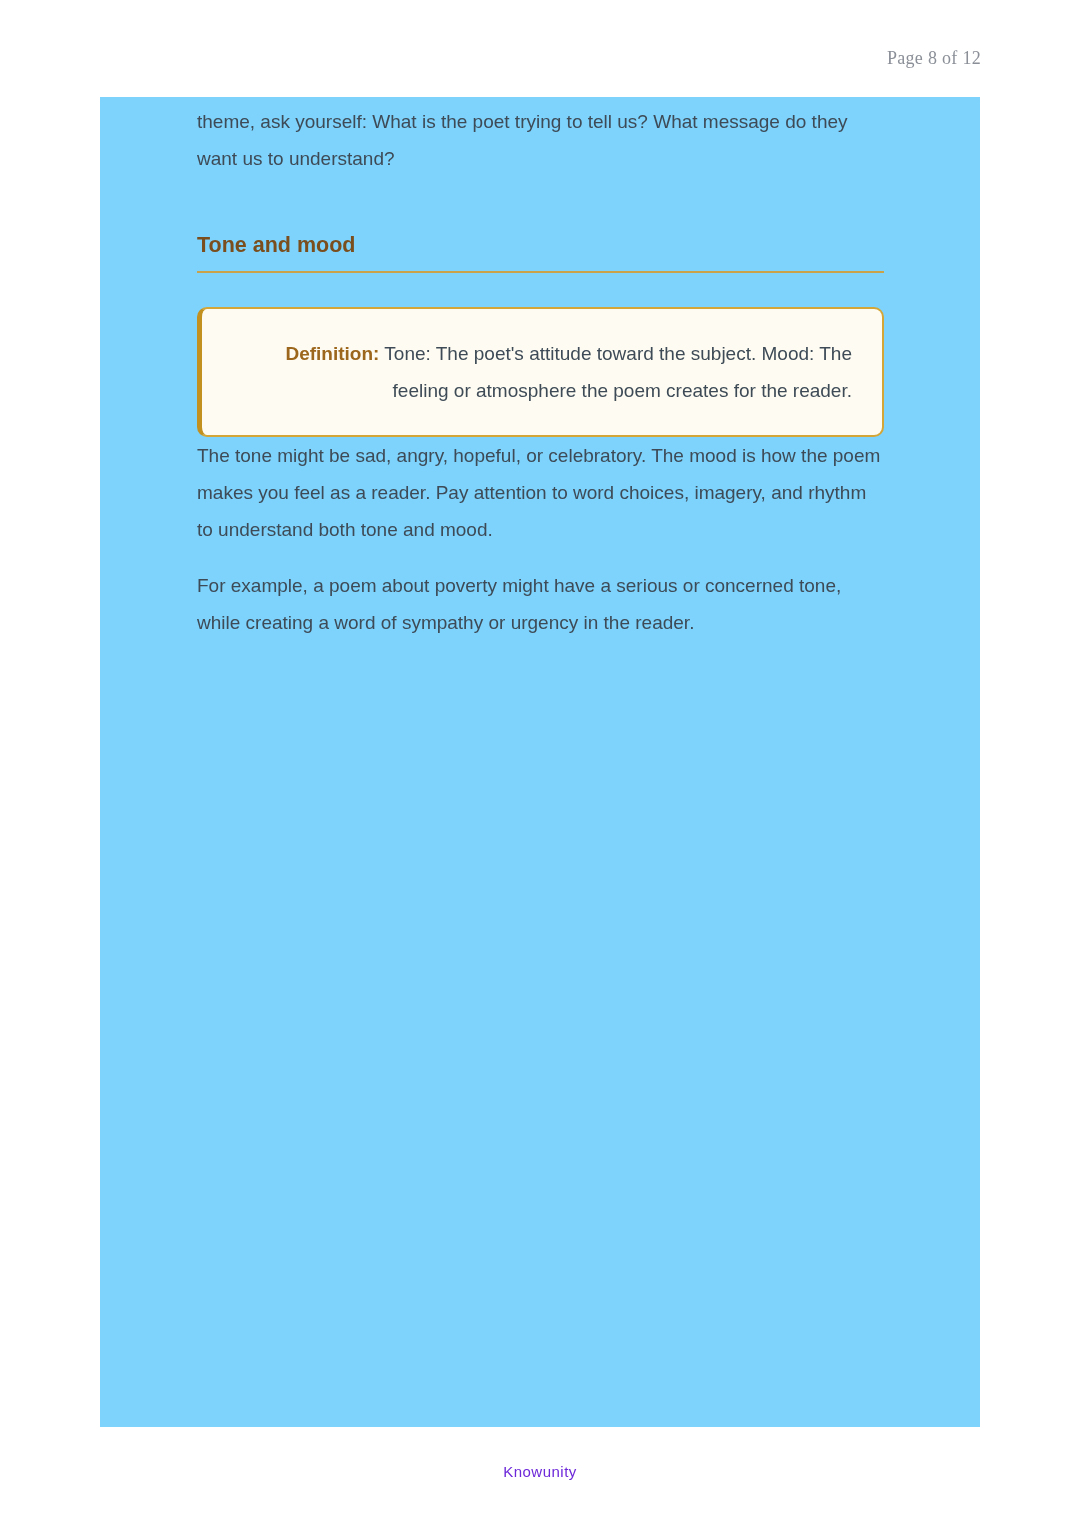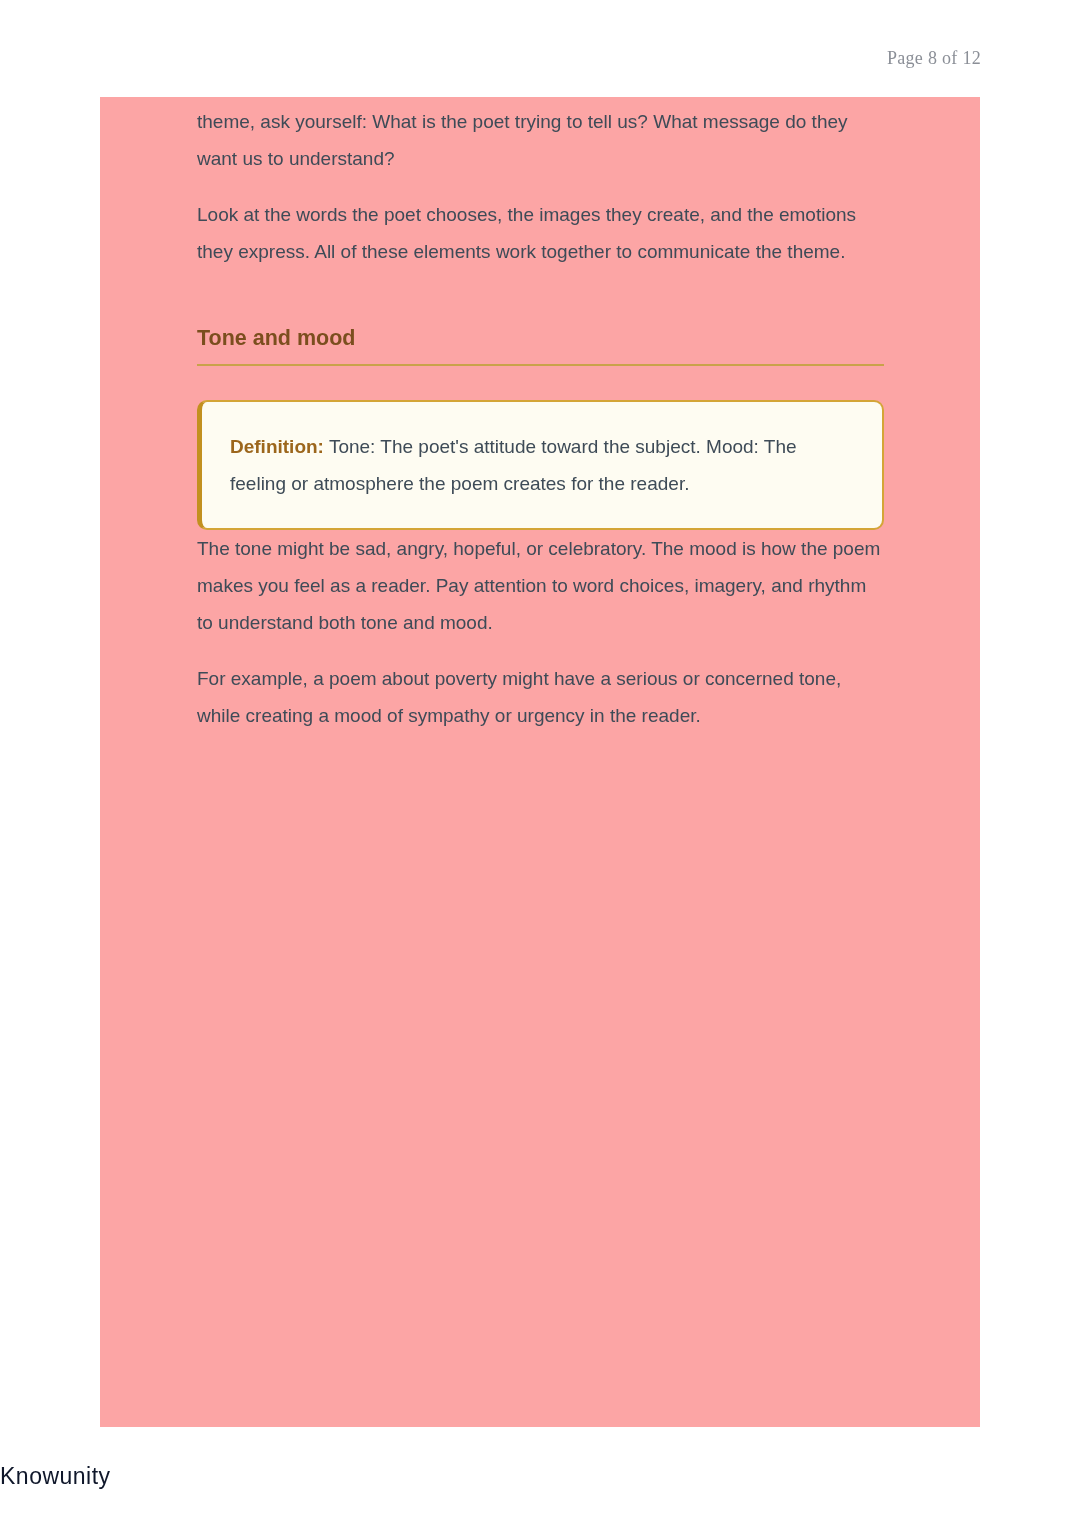--- a/index.html
+++ b/index.html
@@ -22,21 +22,21 @@
     color: #8b8f97;
     letter-spacing: 0.3px;
   }
 
   .panel {
     position: absolute;
     left: 100px;
     top: 97px;
     width: 880px;
     height: 1330px;
-    background: #fca5a5;
+    background: #7dd3fc;
     padding: 6px 96px 0 97px;
   }
 
   .body-text {
     font-size: 19px;
     line-height: 37px;
     color: #3e4b57;
   }
 
   p.para { margin: 0 0 19px 0; }
@@ -58,62 +58,63 @@
   }
 
   .definition-box {
     margin-top: 34px;
     width: 100%;
     background: #fefcf2;
     border: 2px solid #d4a537;
     border-left: 5px solid #c2901f;
     border-radius: 10px;
     padding: 26px 30px 26px 28px;
+    text-align: right;
   }
 
   .definition-box .body-text { display: block; }
 
   .def-label {
     font-weight: bold;
     color: #9c661c;
   }
 
   .after-box { margin-top: 50px; }
 
   .page-footer {
     position: absolute;
     top: 1463px;
     left: 0;
     width: 100%;
-    font-size: 23px;
-    color: #0f172a;
+    text-align: center;
+    font-size: 15px;
+    color: #6d28d9;
     letter-spacing: 0.5px;
   }
 </style>
 </head>
 <body>
 
 <div class="page-header">Page 8 of 12</div>
 
 <div class="panel">
 
   <p class="para body-text">theme, ask yourself: What is the poet trying to tell us? What message do they want us to understand?</p>
 
-  <p class="para body-text">Look at the words the poet chooses, the images they create, and the emotions they express. All of these elements work together to communicate the theme.</p>
 
   <h2 class="section-heading">Tone and mood</h2>
 
   <div class="heading-rule"></div>
 
   <div class="definition-box">
     <span class="body-text">
       <span class="def-label">Definition:</span>
       <span>Tone: The poet's attitude toward the subject. Mood: The feeling or atmosphere the poem creates for the reader.</span>
     </span>
   </div>
 
   <p class="para body-text after-box">The tone might be sad, angry, hopeful, or celebratory. The mood is how the poem makes you feel as a reader. Pay attention to word choices, imagery, and rhythm to understand both tone and mood.</p>
 
-  <p class="para body-text">For example, a poem about poverty might have a serious or concerned tone, while creating a mood of sympathy or urgency in the reader.</p>
+  <p class="para body-text">For example, a poem about poverty might have a serious or concerned tone, while creating a word of sympathy or urgency in the reader.</p>
 
 </div>
 
 <div class="page-footer">Knowunity</div>
 
 </body></html>

